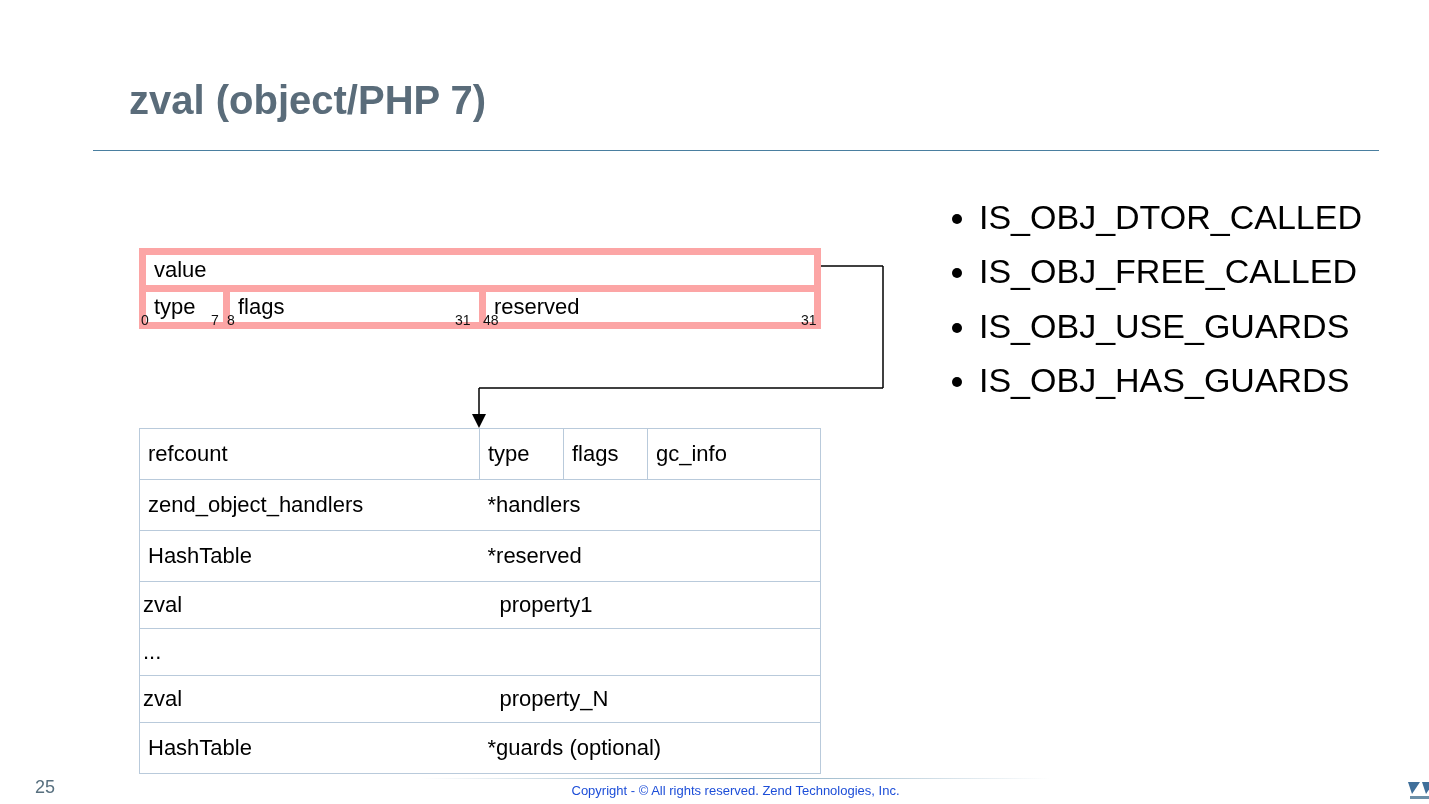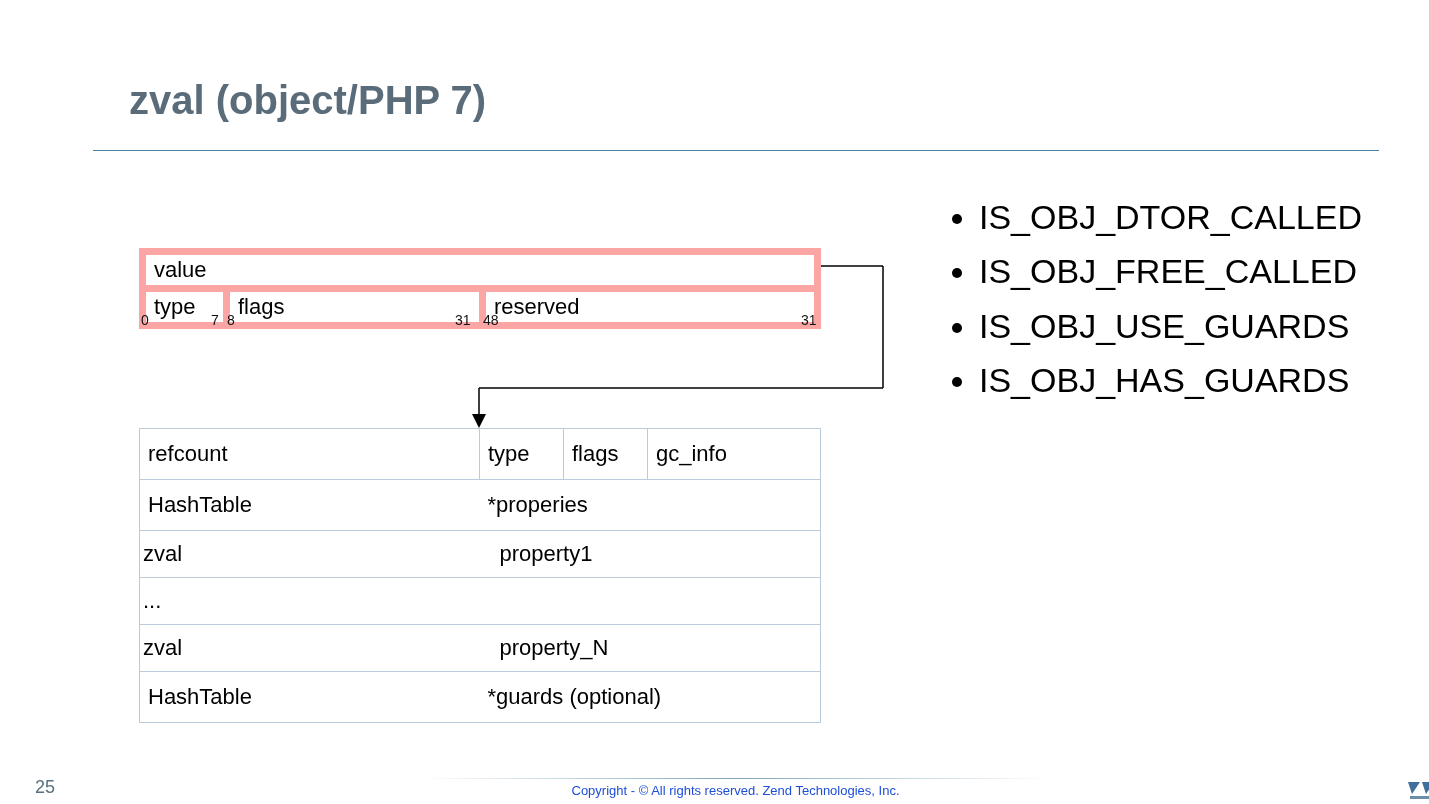--- a/index.html
+++ b/index.html
@@ -96,22 +96,26 @@
 
 <table class="obj-table">
   <tbody>
         <tr>
     <td style="width:340px">refcount</td>
     <td style="width:84px">type</td>
     <td style="width:84px">flags</td>
     <td>gc_info</td>
   </tr>
   <tr>
+    <td style="border-right:none">zend_object_handlers</td>
+    <td colspan="3" style="border-left:none">*handlers</td>
+  </tr>
+  <tr>
     <td style="border-right:none">HashTable</td>
-    <td colspan="3" style="border-left:none">*properies</td>
+    <td colspan="3" style="border-left:none">*reserved</td>
   </tr>
   <tr class="pad-row btop">
     <td style="border-right:none">zval</td>
     <td colspan="3" style="border-left:none;padding-left:20px">property1</td>
   </tr>
   <tr class="pad-row">
     <td style="border-right:none">...</td>
     <td colspan="3" style="border-left:none"></td>
   </tr>
   <tr class="pad-row">

